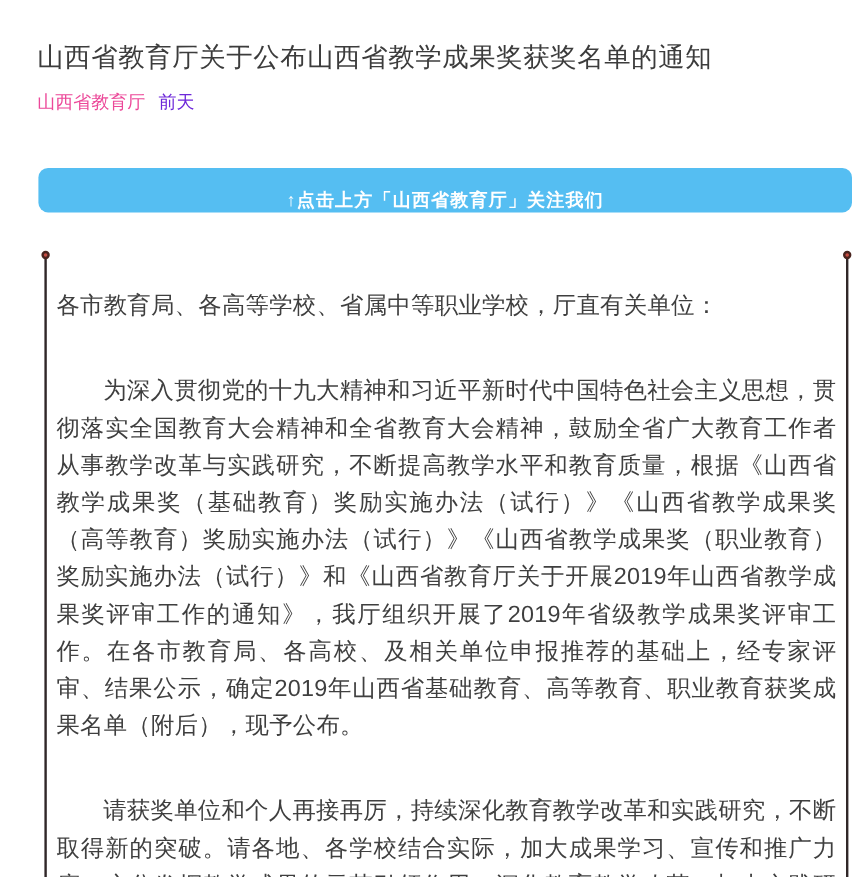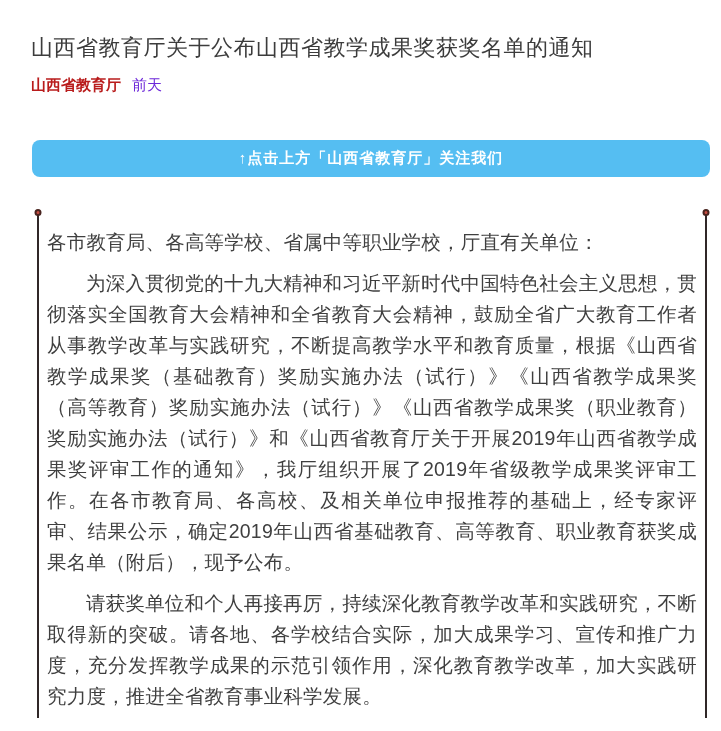--- a/index.html
+++ b/index.html
@@ -20,31 +20,31 @@
     color: #3c3c3c;
     letter-spacing: 0.5px;
   }
   .byline {
     margin: 13px 31px 0 31px;
     font-size: 15px;
     display: flex;
     align-items: baseline;
     gap: 11px;
   }
-  .account-name { color: #b91c1c; cursor: pointer; font-weight: bold; }
+  .account-name { color: #ec4899; cursor: pointer; }
   .publish-time { color: #6d28d9; }
 
   .banner {
     margin: 45px 11px 0 32px;
     width: 678px;
     height: 37px;
     border-radius: 8px;
     background: #55bef2;
     display: flex;
-    align-items: center;
+    align-items: flex-end;
     justify-content: center;
     cursor: pointer;
   }
   .banner-text {
     color: #ffffff;
     font-size: 15px;
     font-weight: bold;
     letter-spacing: 1px;
   }
 
@@ -75,22 +75,22 @@
   }
   .rail-dot-top { top: -5px; }
 
   .body-text {
     font-size: 19.5px;
     line-height: 31px;
     color: #3f3f3f;
     text-align: justify;
     letter-spacing: 0.2px;
   }
-  .para { margin-top: 10px; text-indent: 2em; }
-  .salutation { margin-top: 3px; text-indent: 0; }
+  .para { margin-top: 40px; text-indent: 2em; }
+  .salutation { margin-top: 16px; text-indent: 0; }
 </style>
 </head>
 <body>
 
 <div class="page">
 
   <h1 class="article-title">山西省教育厅关于公布山西省教学成果奖获奖名单的通知</h1>
 
   <div class="byline">
     <span class="account-name">山西省教育厅</span>

